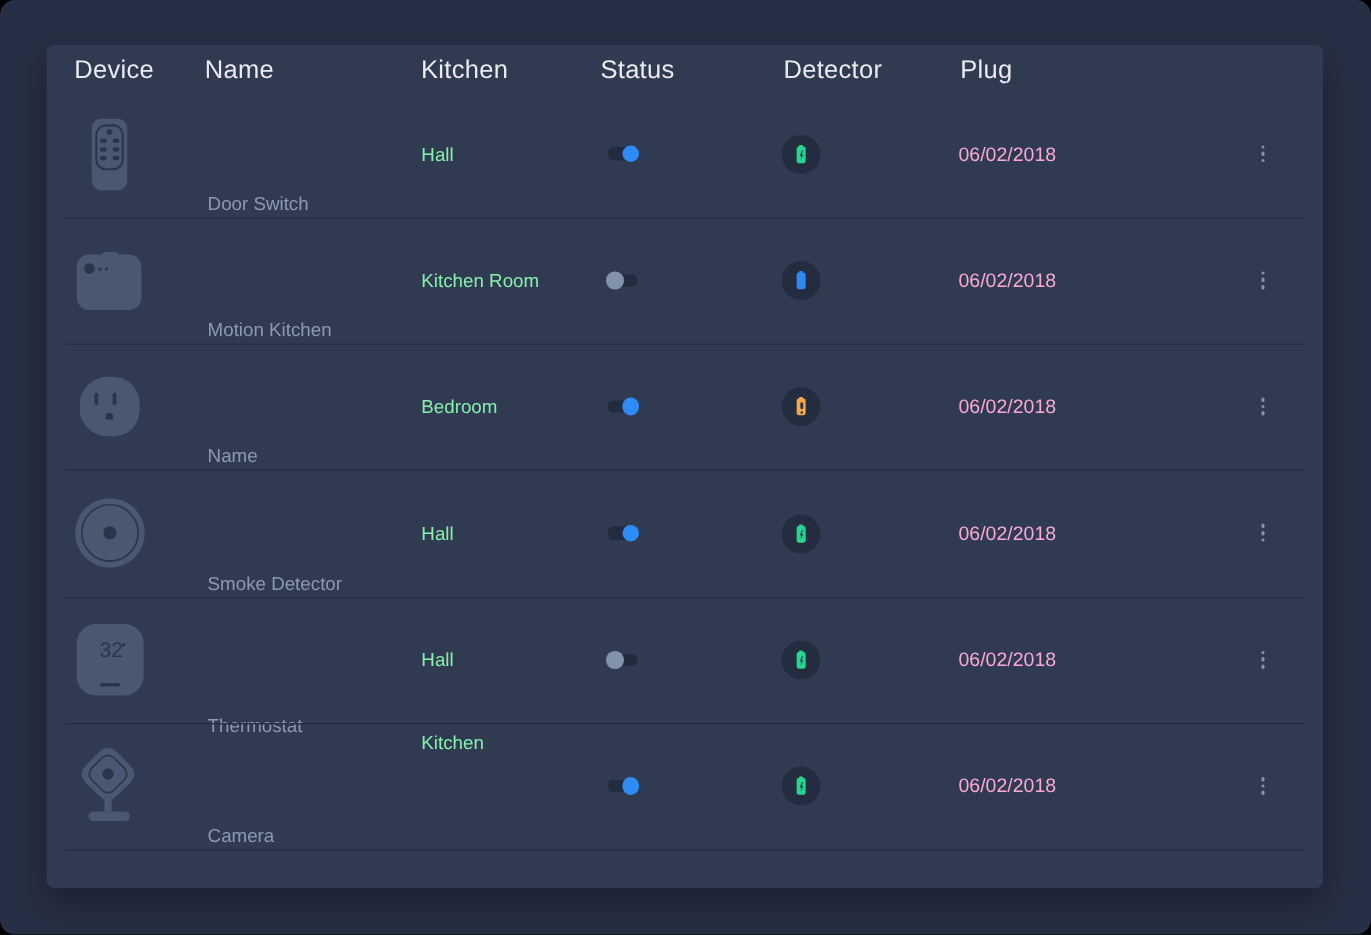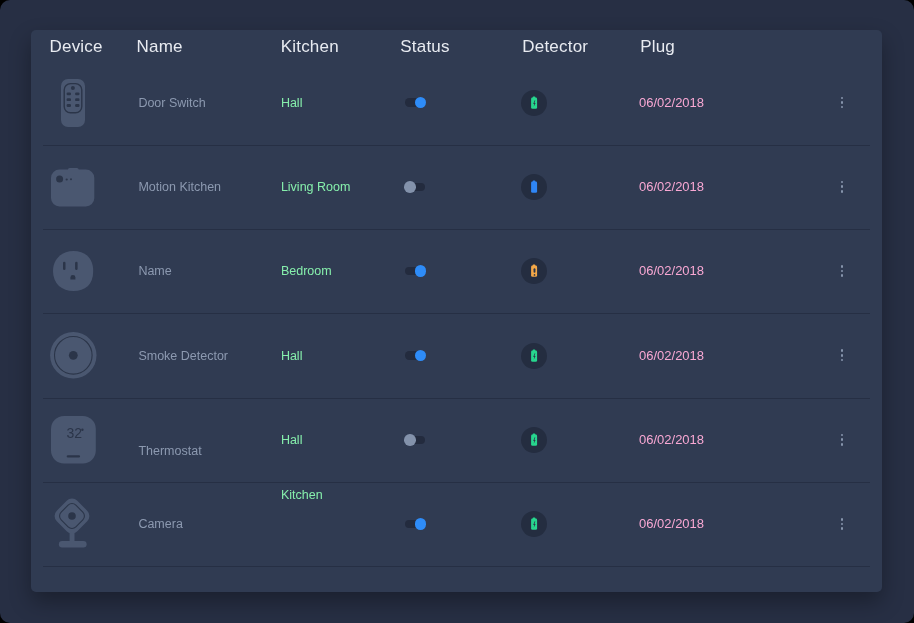--- a/index.html
+++ b/index.html
@@ -1,18 +1,18 @@
 <!DOCTYPE html>
 <html><head><meta charset="utf-8">
 <style>
 html,body{margin:0;padding:0;background:#000;}
 .stage{position:relative;width:914px;height:623px;background:#272f44;border-radius:10px;overflow:hidden;font-family:"Liberation Sans",sans-serif;text-align:right;}
 .card{position:absolute;left:31px;top:30px;width:851px;height:562px;background:#303b52;border-radius:5px;box-shadow:0 10px 22px rgba(0,0,0,0.32);}
 .hd{position:absolute;top:36.6px;font-size:17px;line-height:20px;color:#e8ebf1;letter-spacing:0.2px;}
-.nm{position:absolute;left:138.4px;font-size:12.5px;line-height:16px;color:#8c99b0;}
+.nm{position:absolute;left:138.4px;font-size:12.5px;line-height:16px;color:#8c99b0;margin-top:33px;}
 .lc{position:absolute;left:280.9px;font-size:12.5px;line-height:16px;color:#86efac;}
 .dt{position:absolute;left:639px;font-size:13px;line-height:16px;color:#f9a8d4;}
 </style></head>
 <body>
 <div class="stage">
 <div class="card"></div>
 <div class="hd" style="left:49.5px">Device</div>
 <div class="hd" style="left:136.5px">Name</div>
 <div class="hd" style="left:280.7px">Kitchen</div>
 <div class="hd" style="left:400.3px">Status</div>
@@ -47,21 +47,21 @@
 <div style="position:absolute;left:42.6px;top:144.6px;width:827px;height:1.2px;background:#262f44"></div>
 
 <svg style="position:absolute;left:51.3px;top:167.6px" width="44" height="39" viewBox="0 0 44 39">
 <rect x="17" y="0" width="10.6" height="4" rx="1.6" fill="#4a5770"></rect>
 <rect x="0" y="1.6" width="43.3" height="37" rx="8.5" fill="#4a5770"></rect>
 <circle cx="8.6" cy="11" r="3.5" fill="#2b3549"></circle>
 <circle cx="15.7" cy="11.5" r="1.1" fill="#2b3549"></circle>
 <circle cx="20" cy="11.3" r="0.95" fill="#2b3549"></circle>
 </svg>
 <div class="nm" style="top:178.9px">Motion Kitchen</div>
-<div class="lc" style="top:178.9px">Living Room</div>
+<div class="lc" style="top:178.9px">Kitchen Room</div>
 <span style="position:absolute;left:404.5px;top:182.7px;width:20px;height:8.4px;border-radius:4.2px;background:#232b3e"></span>
     <span style="position:absolute;left:404.4px;top:181.1px;width:11.6px;height:11.6px;border-radius:50%;background:#8392ab"></span>
 <svg style="position:absolute;left:521.4px;top:173.9px" width="26" height="26" viewBox="0 0 26 26">
 <circle cx="13" cy="13" r="13" fill="#242d40"></circle>
 <rect x="11.6" y="6.6" width="2.8" height="1.8" rx="0.8" fill="#2f86f6"></rect>
 <rect x="10.1" y="7.6" width="6" height="11.2" rx="1.4" fill="#2f86f6"></rect>
 
 </svg>
 <div class="dt" style="top:178.9px">06/02/2018</div>
 <span style="position:absolute;left:840.7px;top:180.8px;width:2.7px;height:2.7px;border-radius:50%;background:#8695ac"></span>

